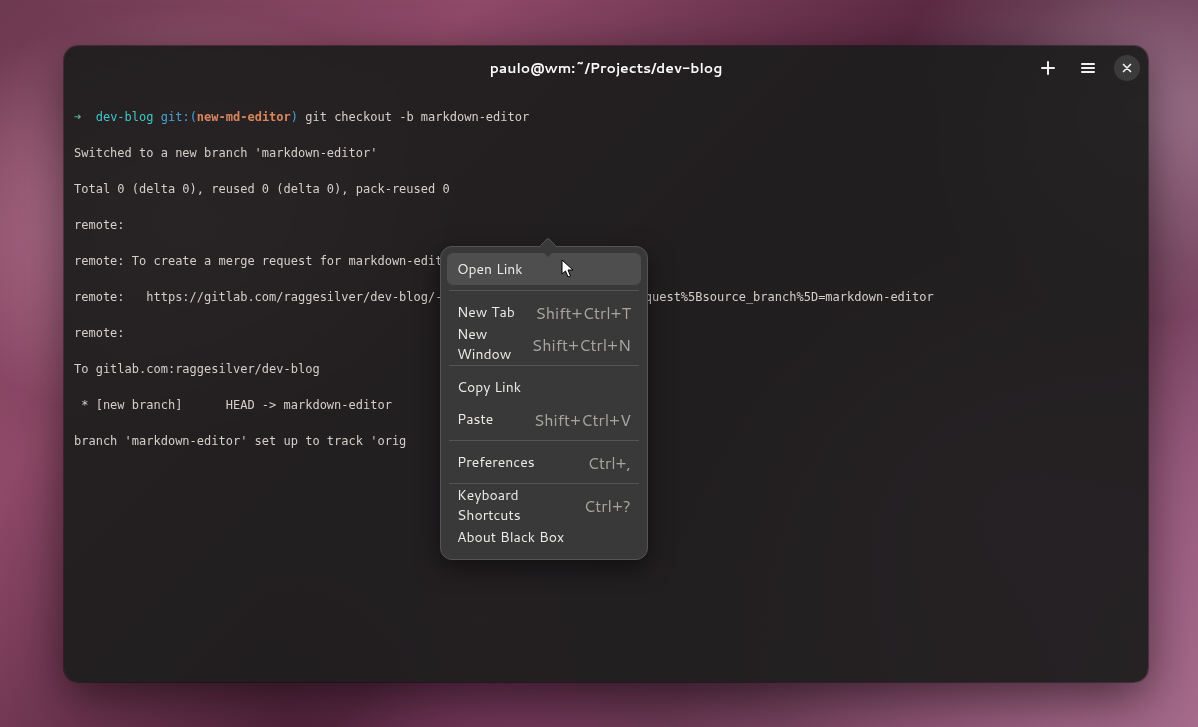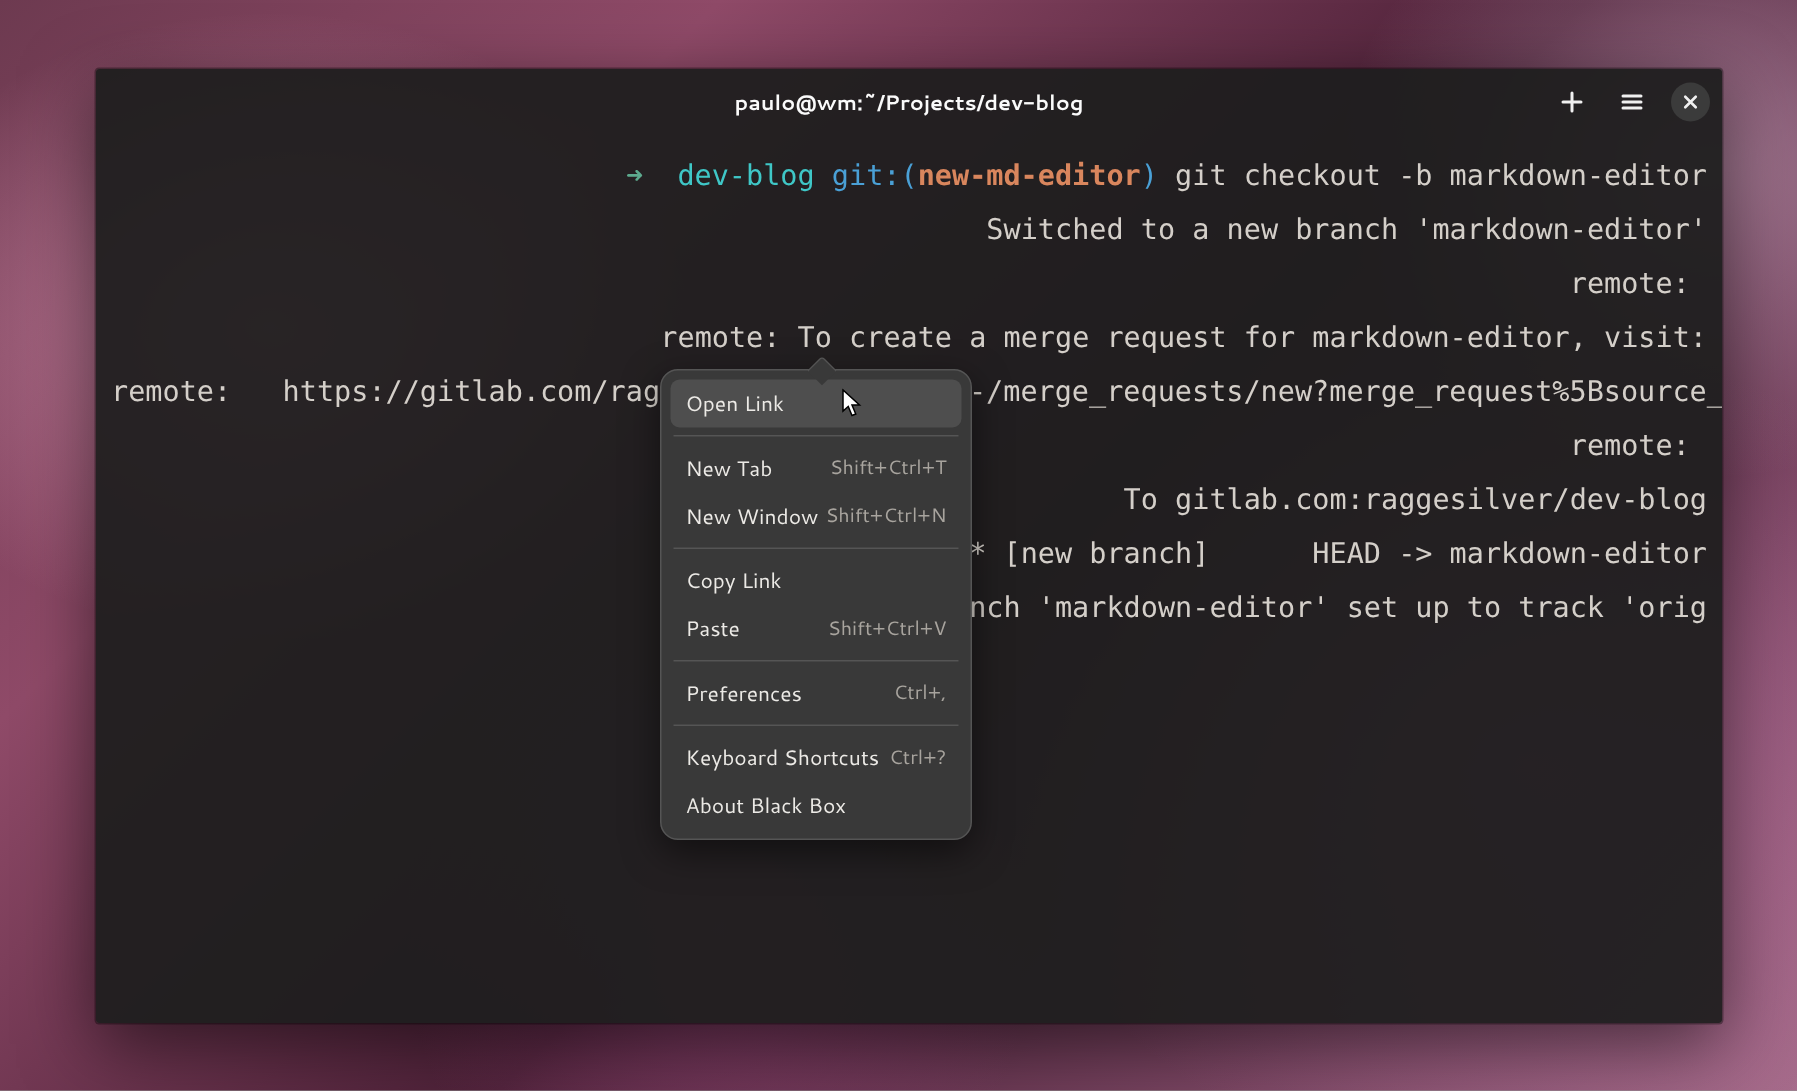--- a/index.html
+++ b/index.html
@@ -14,21 +14,21 @@
       linear-gradient(135deg, #6d3a50 0%, #8f4a68 25%, #4d2138 55%, #7a4562 80%, #a56b8a 100%);
     position: relative;
     color: #e6e6e6;
   }
 
   .terminal-window {
     position: absolute;
     left: 64px; top: 46px;
     width: 1084px; height: 636px;
     background: rgba(30,30,30,0.94);
-    border-radius: 2px;
+    border-radius: 14px;
     box-shadow: 0 14px 48px rgba(0,0,0,0.55), 0 0 0 1px rgba(0,0,0,0.35);
     overflow: hidden;
     display: flex;
     flex-direction: column;
   }
 
   .titlebar {
     height: 44px;
     display: flex;
     align-items: center;
@@ -57,26 +57,25 @@
     border-radius: 50%;
     width: 26px; height: 26px;
   }
   .hbtn svg { width: 16px; height: 16px; }
   .hbtn.close svg { width: 14px; height: 14px; }
 
   .term-body {
     flex: 1;
     padding: 0 10px 10px 10px;
     font-family: "DejaVu Sans Mono","Liberation Mono","Menlo",monospace;
-    font-size: 19px;
+    font-size: 12px;
     line-height: 18px;
     white-space: pre;
     color: #d4cfc9;
     position: relative;
-    text-align: right;
   }
   .line { white-space: pre; }
   .arrow { color: #5daa8e; }
   .devblog { color: #3fc7c7; }
   .gitlabel { color: #4aa0d6; }
   .paren { color: #4aa0d6; }
   .branch-orange { color: #d9865d; font-weight: 600; }
   .branch-red { color: #d85c6e; font-weight: 600; }
   .cmd { color: #d4cfc9; }
   .url-part { color: #d4cfc9; }
@@ -112,21 +111,21 @@
   }
   .menu-item {
     display: flex;
     justify-content: space-between;
     align-items: center;
     height: 32px;
     padding: 0 10px;
     border-radius: 6px;
   }
   .menu-item.highlight { background: #4e4e4e; }
-  .menu-item .shortcut { color: #a8a49e; font-size: 13px; }
+  .menu-item .shortcut { color: #a8a49e; font-size: 16px; }
   .menu-item.disabled { color: #8d8a85; }
   .menu-item.disabled .shortcut { color: #6e6b67; }
   .menu-sep {
     height: 1px;
     background: #555;
     margin: 5px 2px;
   }
 
   .cursor-pointer {
     position: absolute;
@@ -158,20 +157,21 @@
         <svg viewBox="0 0 16 16">
             <path d="M4 4l8 8M12 4l-8 8" stroke="currentColor" stroke-width="2" fill="none" stroke-linecap="round"></path>
           </svg>
       </div>
     </div>
   </div>
 
   <div class="term-body">
 <div class="line"><span class="arrow">➜</span>  <span class="devblog">dev-blog</span> <span class="gitlabel">git:</span><span class="paren">(</span><span class="branch-orange">new-md-editor</span><span class="paren">)</span><span class="cmd"> git checkout -b markdown-editor</span></div>
 <div class="line">Switched to a new branch 'markdown-editor'</div>
+<div class="line">Total 0 (delta 0), reused 0 (delta 0), pack-reused 0</div>
 <div class="line">remote: </div>
 <div class="line">remote: To create a merge request for markdown-editor, visit:</div>
 <div class="line url-part">remote:   https://gitlab.com/raggesilver/dev-blog/-/merge_requests/new?merge_request%5Bsource_branch%5D=markdown-editor</div>
 <div class="line">remote: </div>
 <div class="line">To gitlab.com:raggesilver/dev-blog</div>
 <div class="line"> * [new branch]      HEAD -&gt; markdown-editor</div>
 <div class="line">branch 'markdown-editor' set up to track 'orig</div>
   </div>
 </div>
 

